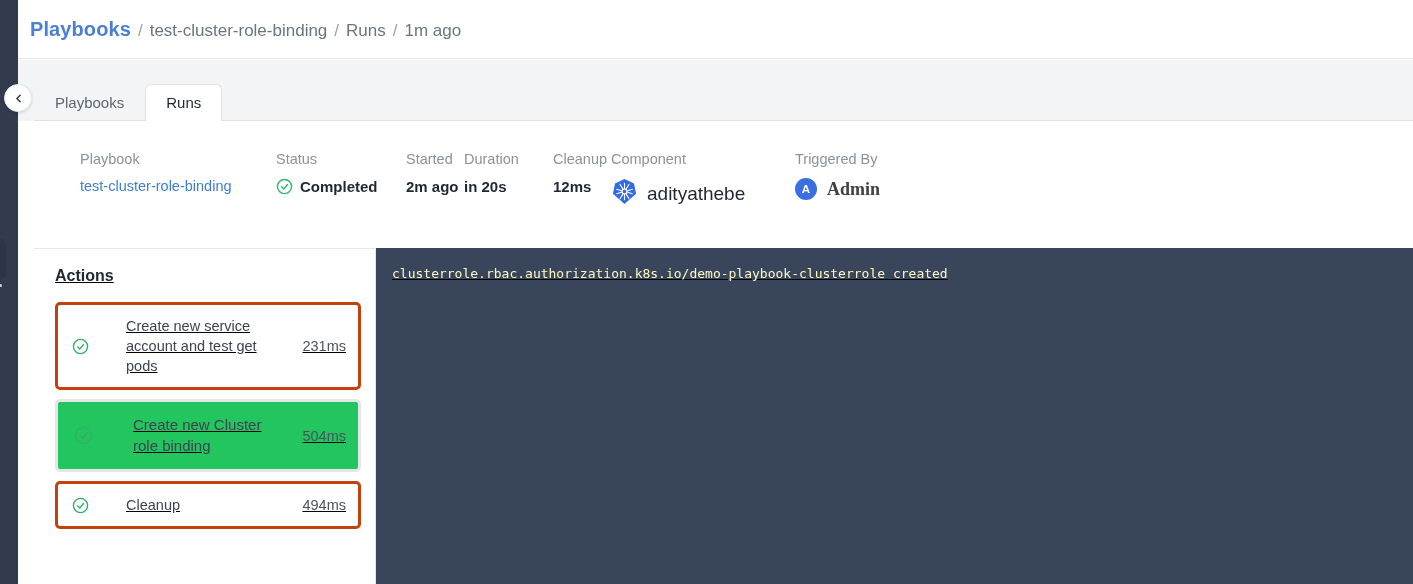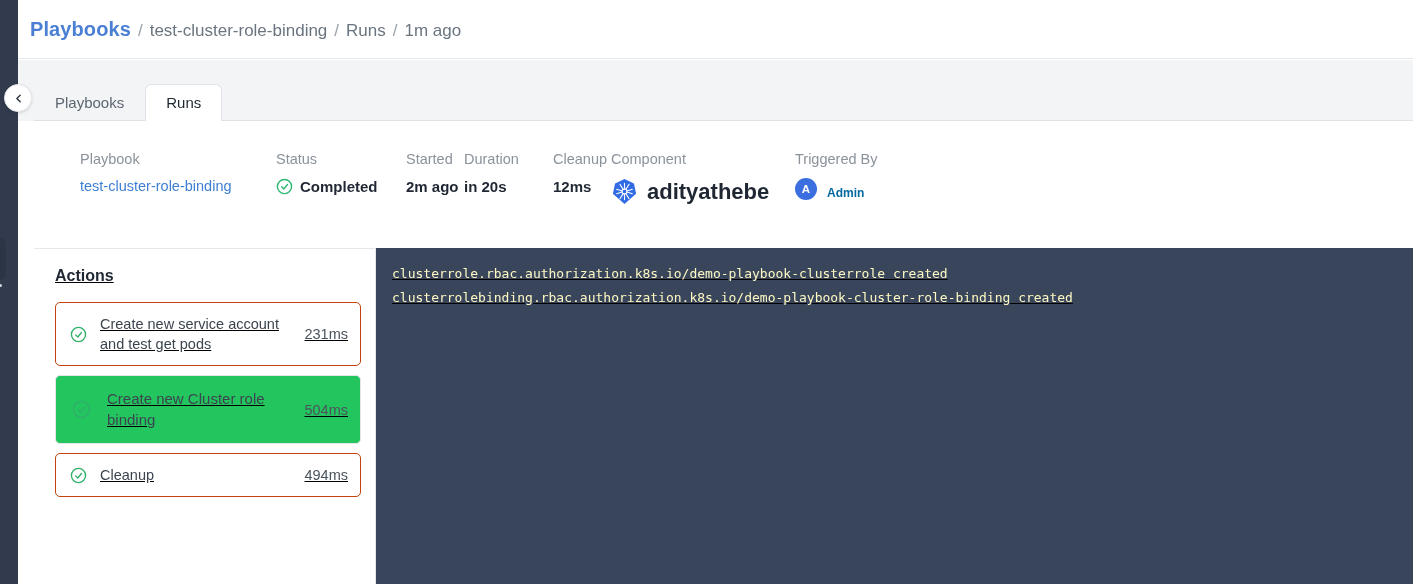--- a/index.html
+++ b/index.html
@@ -185,36 +185,36 @@
   }
   .col-playbook  { width: 196px; }
   .col-status    { width: 130px; }
   .col-started   { width: 58px; }
   .col-duration  { width: 89px; }
   .col-queued    { width: 58px; }
   .col-component { width: 184px; }
   .col-triggered { width: 160px; }
 
   .check-sm { margin-right: 7px; display: flex; }
-  .meta-value.big { font-size: 22px; font-weight: bold; }
+  .meta-value.big { font-size: 19px; font-weight: normal; }
   .k8s-badge { margin-right: 9px; display: flex; }
   .avatar {
     width: 22px; height: 22px;
     border-radius: 50%;
     background: #3b6fe0;
     color: #fff;
     font-size: 11.5px;
     font-weight: bold;
     display: flex;
     align-items: center;
     justify-content: center;
     margin-right: 10px;
     flex: none;
   }
-  .triggered-name { font-size: 12px; font-weight: bold; color: #0369a1; }
+  .triggered-name { font-size: 18px; font-weight: bold; color: #404040; font-family: Liberation Serif, serif; }
 
   
   .split {
     position: absolute;
     left: 0;
     top: 127px;
     width: 1379px;
     height: 337px;
     display: flex;
     text-decoration: underline;
@@ -229,26 +229,27 @@
   }
   .actions-title {
     font-size: 16px;
     font-weight: bold;
     color: #1f2733;
     margin-bottom: 17px;
   }
   .action-item {
     display: flex;
     align-items: center;
-    border: 1px solid #c2410c;
+    border: 3px solid #c2410c;
     border-radius: 5px;
     background: #ffffff;
     padding: 11px 12px 11px 14px;
     margin-bottom: 9px;
     cursor: pointer;
+    gap: 24px;
   }
   .action-item.selected {
     background: #22c55e;
     border-color: #e4e6ea;
     padding: 13px 12px 13px 16px;
   }
   .action-check { flex: none; margin-right: 13px; display: flex; }
   .action-item.selected .action-check { margin-right: 16px; }
   .action-label {
     flex: 1 1 auto;
@@ -425,18 +426,17 @@
               <polyline points="8 12.5 11 15.5 16.2 9.2"></polyline>
             </svg>
           </span>
           <span class="action-label">Cleanup</span>
           <span class="action-dur">494ms</span>
         </div>
       </div>
 
       <div class="terminal">
         <div class="term-line">clusterrole.rbac.authorization.k8s.io/demo-playbook-clusterrole created</div>
-        <div class="term-line">clusterrolebinding.rbac.authorization.k8s.io/demo-playbook-cluster-role-binding created</div>
       </div>
 
     </div>
   </div>
 </div>
 
 </body></html>

